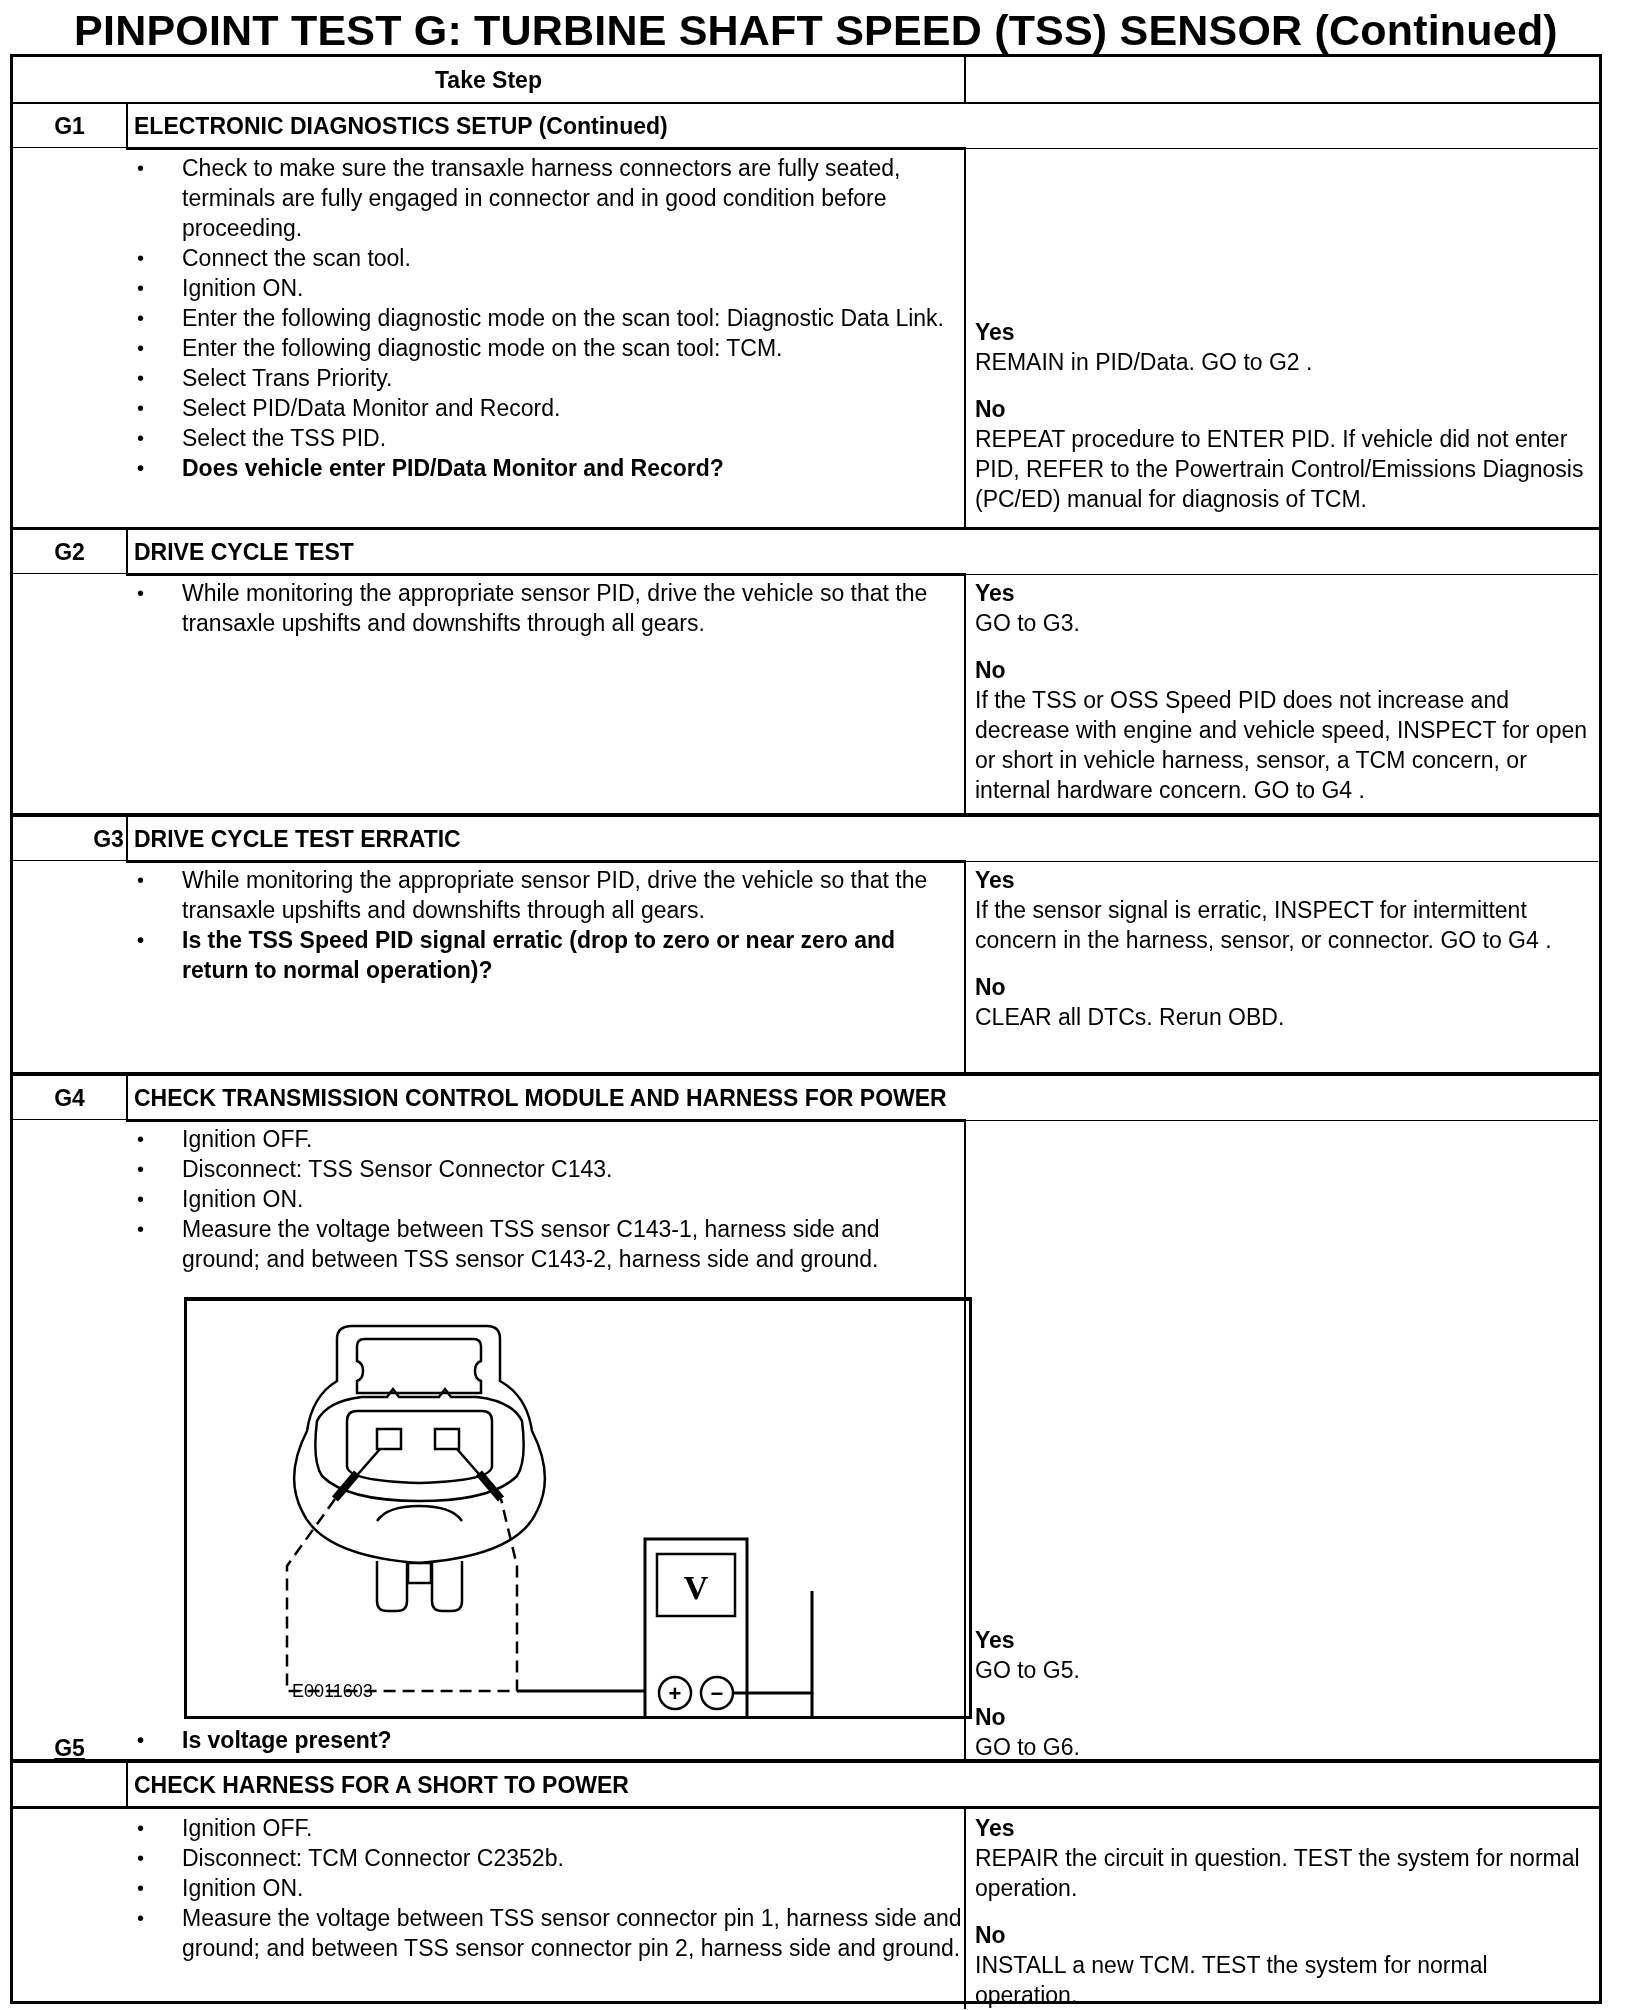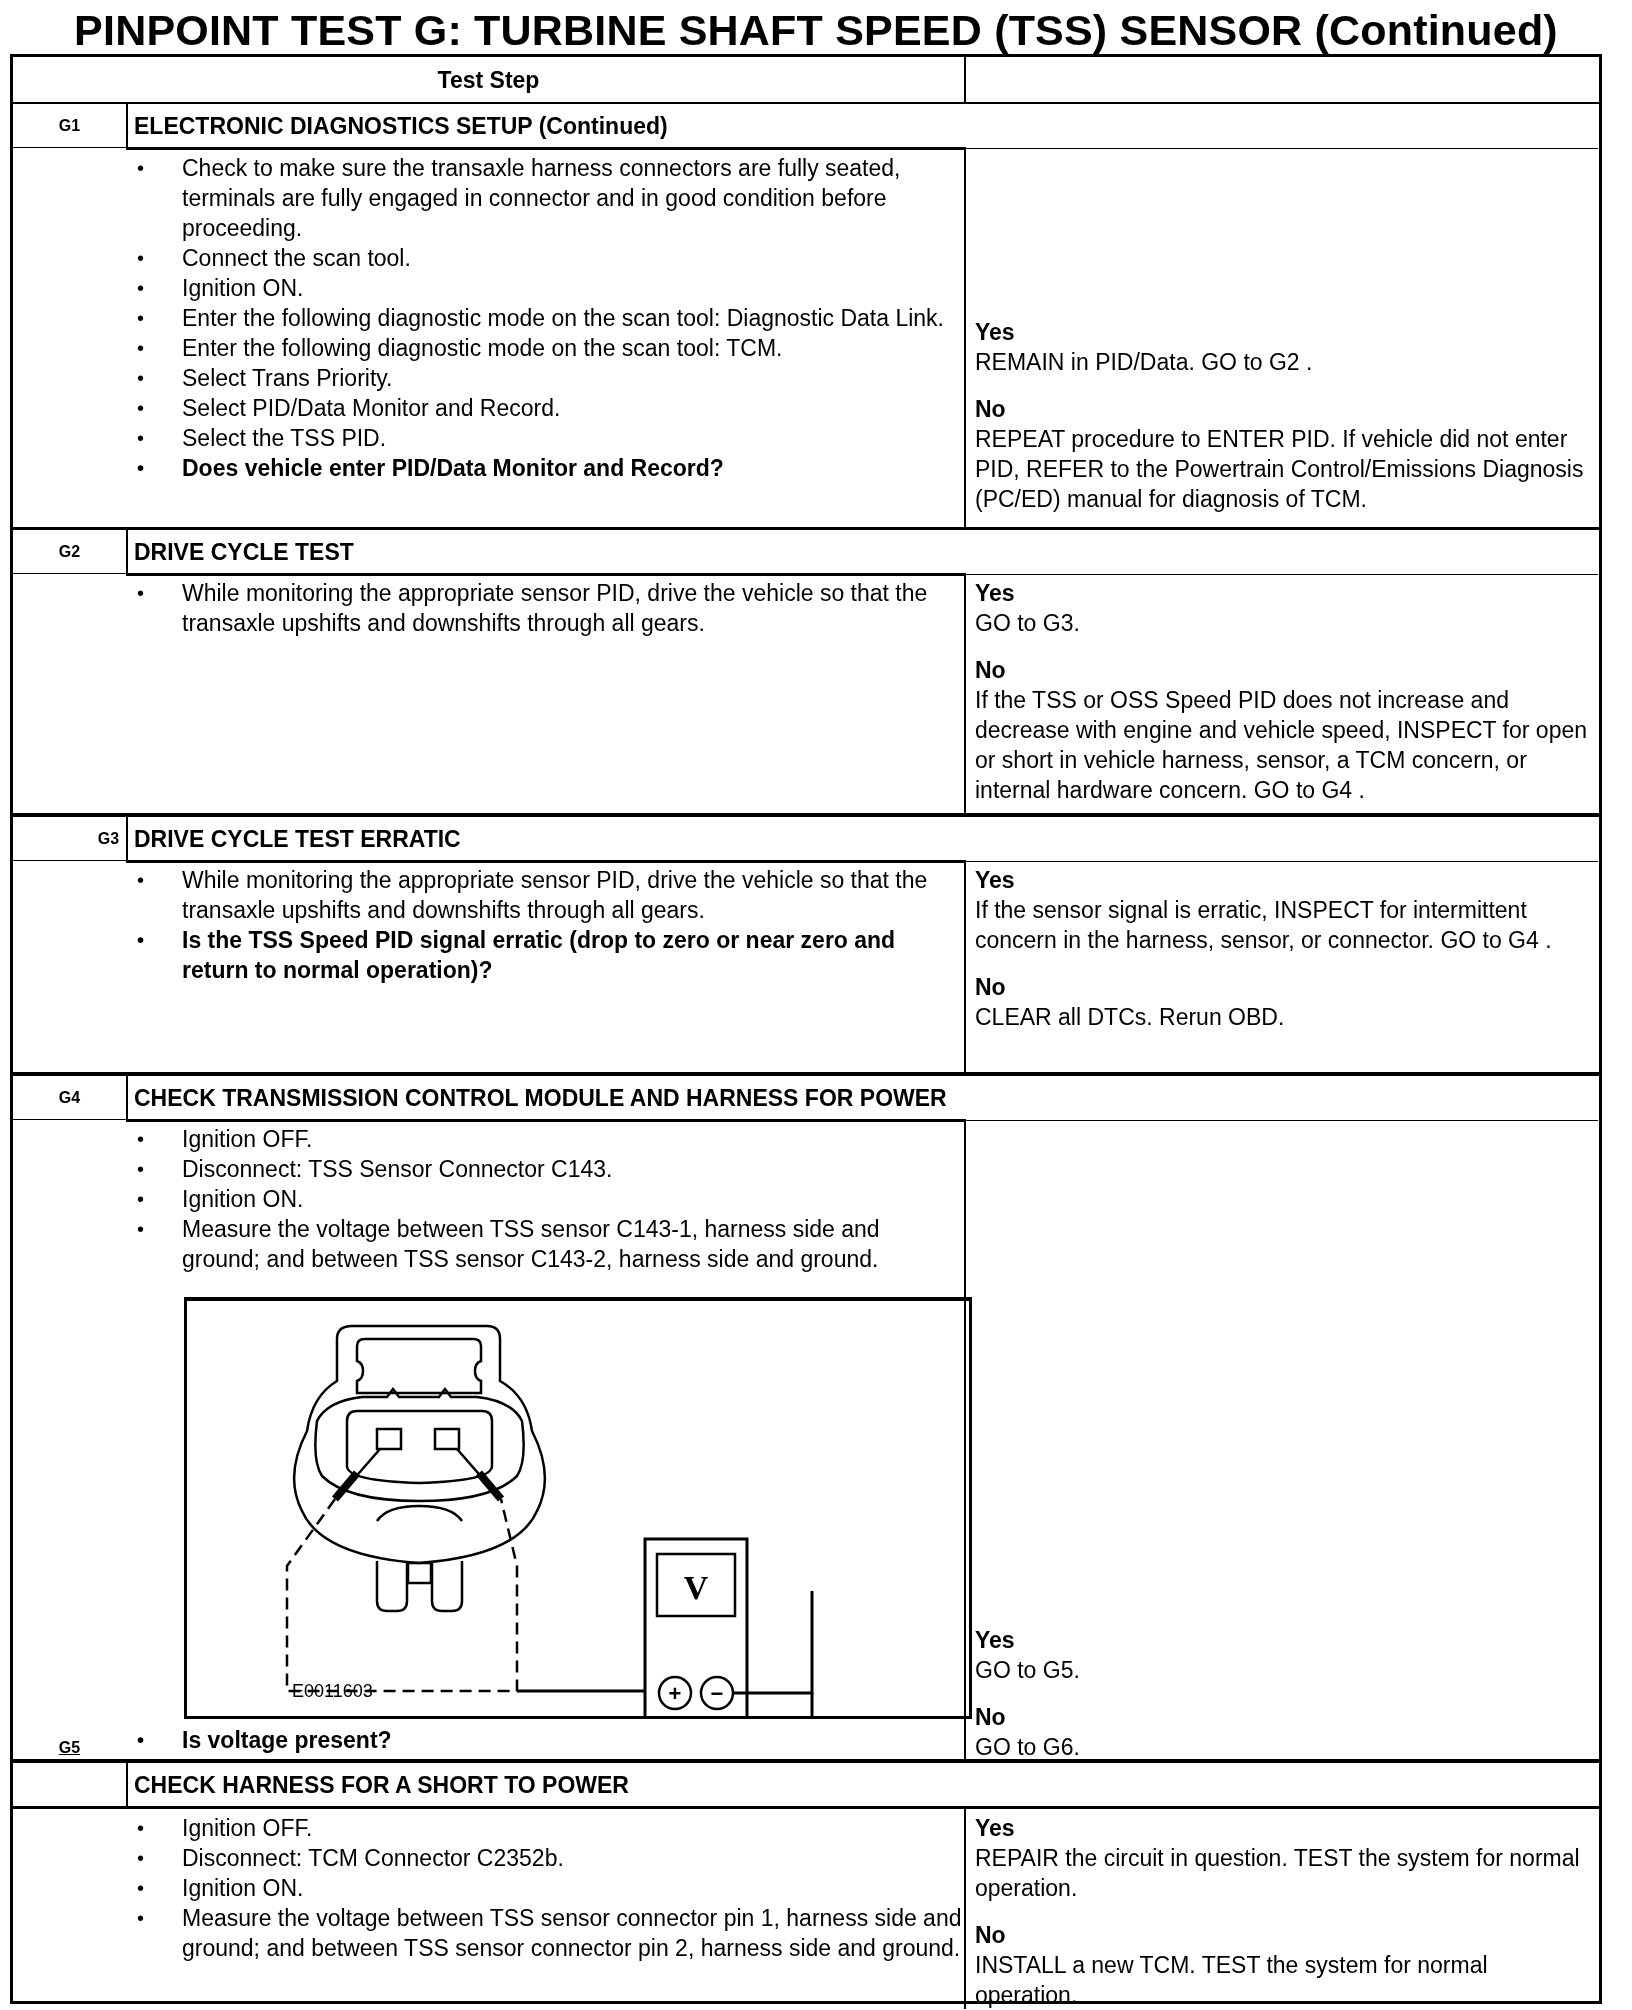--- a/index.html
+++ b/index.html
@@ -2,41 +2,41 @@
 <html><head>
 <meta charset="utf-8">
 <style>
   html, body { margin:0; padding:0; background:#ffffff; }
   body { width:1632px; height:2010px; position:relative; overflow:hidden; font-family:"Liberation Sans", sans-serif; color:#000; }
   .title { position:absolute; left:0; top:6px; width:1632px; text-align:center; font-weight:bold; font-size:43px; letter-spacing:0.2px; }
   .tbl { position:absolute; left:10px; top:54px; width:1592px; height:1950px; border:3px solid #000; box-sizing:border-box; }
   .col-head { position:absolute; top:0; height:46px; font-weight:bold; font-size:23px; display:flex; align-items:center; justify-content:center; }
   .vline { position:absolute; background:#000; }
   .hline { position:absolute; left:0; width:100%; background:#000; }
-  .stepid { position:absolute; left:0; width:113px; font-weight:bold; font-size:16px; display:flex; align-items:center; justify-content:center; }
+  .stepid { position:absolute; left:0; width:113px; font-weight:bold; font-size:23px; display:flex; align-items:center; justify-content:center; }
   .steptitle { position:absolute; left:121px; font-weight:bold; font-size:23px; display:flex; align-items:center; }
   .body-left { position:absolute; left:121px; width:830px; font-size:23px; line-height:30px; }
   .body-left ul { margin:0; padding:0; list-style:none; }
   .body-left li { position:relative; padding-left:48px; }
   .body-left li::before { content:"•"; position:absolute; left:3px; top:0; font-size:20px; }
   .body-left li.q { font-weight:bold; }
   .body-right { position:absolute; left:962px; width:620px; font-size:23px; line-height:30px; }
   .res-label { font-weight:bold; }
   .res-block + .res-block { margin-top:17px; }
   .diagram { position:absolute; left:171px; width:788px; height:422px; border:3px solid #000; border-top-width:4px; box-sizing:border-box; }
   .diag-id { position:absolute; left:105px; top:380px; font-size:18px; }
 </style>
 </head>
 <body>
 
 <div class="title">PINPOINT TEST G: TURBINE SHAFT SPEED (TSS) SENSOR (Continued)</div>
 
 <div class="tbl">
 
-  <div class="col-head" style="left:0;width:951px;">Test Step</div>
+  <div class="col-head" style="left:0;width:951px;">Take Step</div>
   <div class="vline" style="left:951px;top:0;width:2px;height:46px;"></div>
   <div class="hline" style="top:45px;height:2px;"></div>
 
   <div>
     <div class="stepid" style="top:47px;height:44px;">G1</div>
     <div class="vline" style="left:113px;top:47px;width:2px;height:44px;"></div>
     <div class="steptitle" style="top:47px;height:44px;">ELECTRONIC DIAGNOSTICS SETUP (Continued)</div>
     <div class="hline" style="top:90px;height:1px;left:0;width:113px;"></div>
     <div class="vline" style="left:113px;top:90px;width:840px;height:3px;"></div>
     <div class="hline" style="top:91px;height:1px;left:953px;width:632px;"></div>

